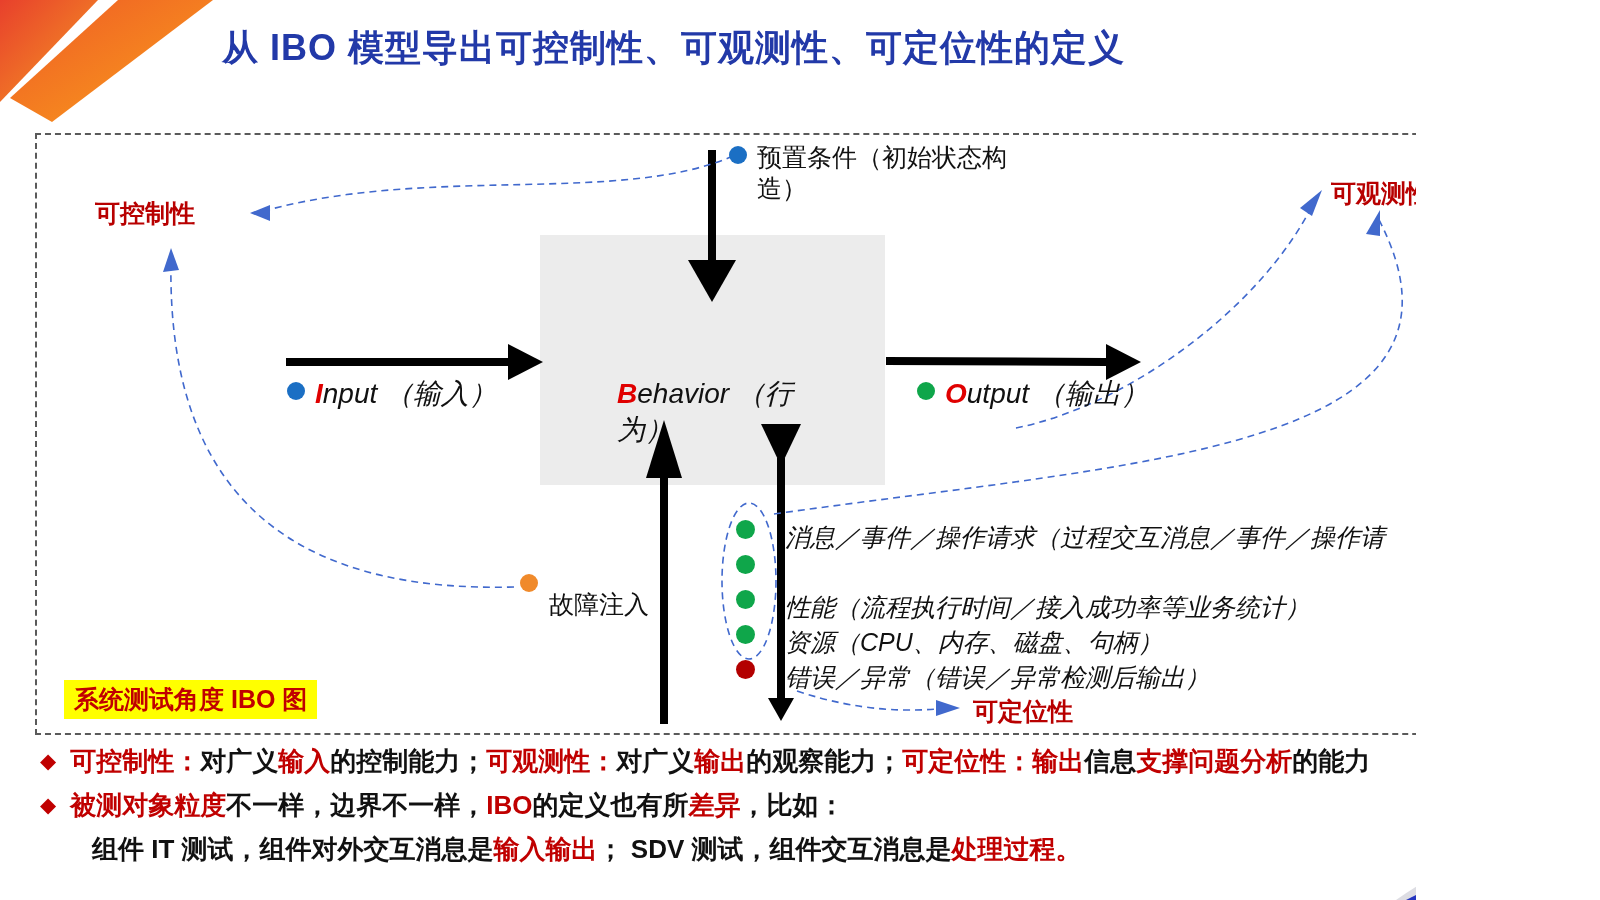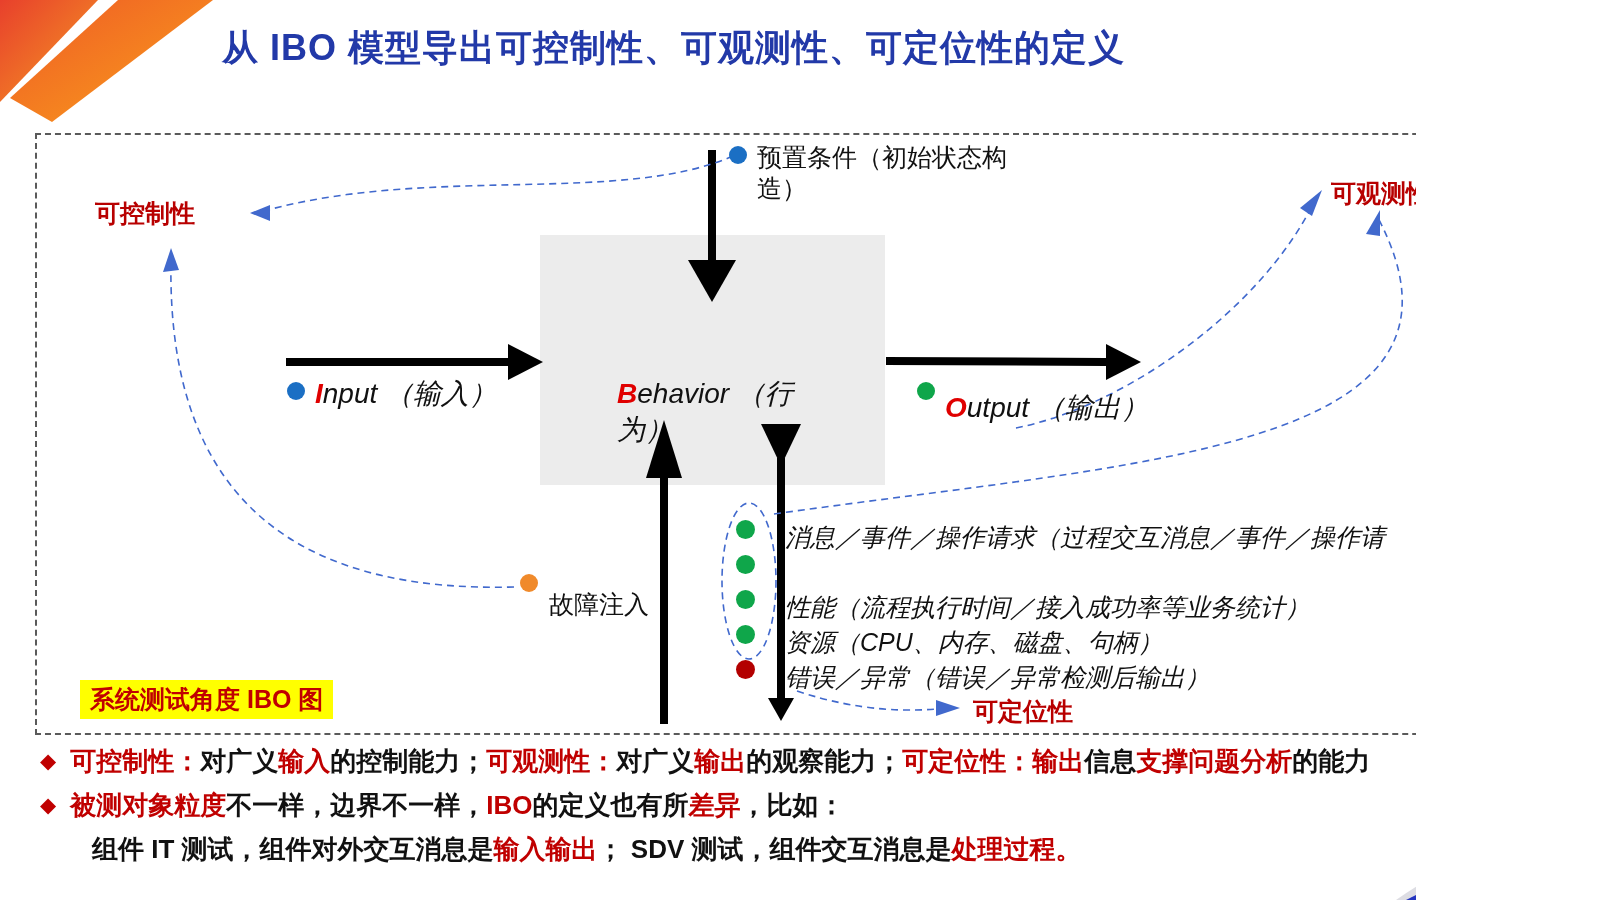--- a/index.html
+++ b/index.html
@@ -18,21 +18,21 @@
   .plain-label { position:absolute; font-size:25px; color:#111; z-index:3; white-space:nowrap; }
   .precond { position:absolute; left:757px; top:142px; width:262px; font-size:25px; color:#111; line-height:31px; z-index:3; }
   .dot { position:absolute; width:18px; height:18px; border-radius:50%; z-index:3; }
   .dot-blue { background:#1B6FC4; }
   .dot-green { background:#0FA64A; }
   .dot-orange { background:#F08A2B; }
   .out-list { position:absolute; left:736px; top:512px; z-index:3; }
   .out-row { display:flex; align-items:center; height:35px; white-space:nowrap; }
   .out-dot { width:19px; height:19px; border-radius:50%; margin-right:30px; flex:0 0 auto; }
   .out-text { font-size:25px; font-style:italic; color:#111;margin-top:16px; }
-  .caption { position:absolute; left:80px; top:680px; background:#FFFF00; color:#C00000; font-weight:bold; font-size:25px; padding:3px 10px; z-index:3; white-space:nowrap; }
+  .caption { position:absolute; left:64px; top:680px; background:#FFFF00; color:#C00000; font-weight:bold; font-size:25px; padding:3px 10px; z-index:3; white-space:nowrap; }
   .bullets { position:absolute; left:40px; top:744px; z-index:3; }
   .bullet-line { display:flex; align-items:baseline; font-size:26px; font-weight:bold; margin-bottom:8px; white-space:nowrap; color:#111; line-height:34px; }
   .bullet-line.indented { padding-left:52px; }
   .diamond { color:#C00000; font-size:21px; margin-right:14px; position:relative; top:-2px; }
   .seg-red { color:#C00000; }
   .seg-black { color:#111; }
 </style>
 </head>
 <body>
 
@@ -118,21 +118,21 @@
 
   <div class="dot dot-blue" style="left:729px; top:146px;"></div>
   <div class="precond">预置条件（初始状态构造）</div>
 
   <div class="behavior-text"><span class="bio-letter">B</span><span>ehavior （行为）</span></div>
 
   <div class="dot dot-blue" style="left:287px; top:382px;"></div>
   <div class="io-label" style="left:315px; top:375px;"><span class="bio-letter">I</span><span>nput （输入）</span></div>
 
   <div class="dot dot-green" style="left:917px; top:382px;"></div>
-  <div class="io-label" style="left:945px; top:375px;margin-top:14px;"><span class="bio-letter">O</span><span>utput （输出）</span></div>
+  <div class="io-label" style="left:945px; top:375px;"><span class="bio-letter">O</span><span>utput （输出）</span></div>
 
   <div class="dot dot-orange" style="left:520px; top:574px;"></div>
   <div class="plain-label" style="left:549px; top:588px;">故障注入</div>
 
   <div class="out-list">
       <div class="out-row">
         <span class="out-dot" style="background: rgb(15, 166, 74);"></span>
         <span class="out-text">消息／事件／操作请求（过程交互消息／事件／操作请</span>
       </div>
       <div class="out-row">

